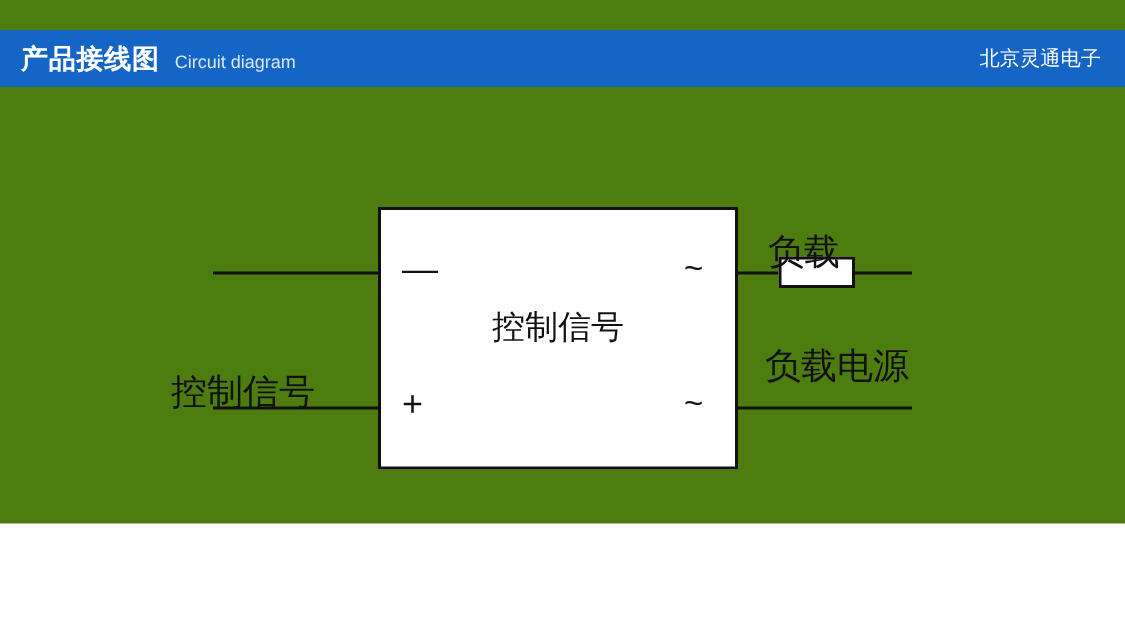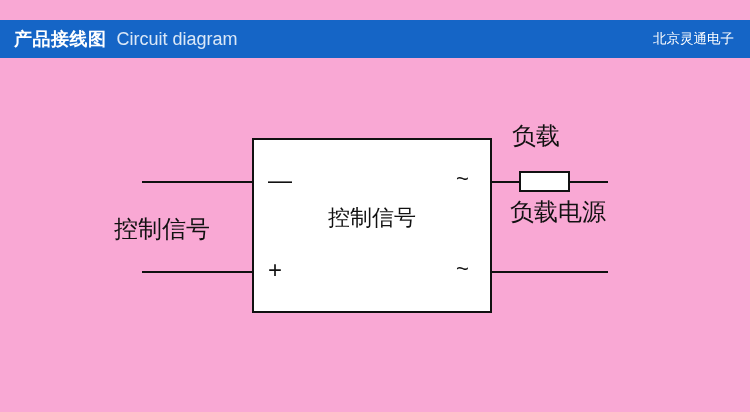--- a/index.html
+++ b/index.html
@@ -9,22 +9,22 @@
   }
   body {
     width: 750px;
     height: 412px;
     font-family: "Liberation Sans", sans-serif;
     overflow: hidden;
   }
   .page {
     position: relative;
     width: 750px;
-    height: 412px;
-    background: #f9a8d4;
+    height: 349px;
+    background: #4d7c0f;
   }
 
   
   .header {
     position: absolute;
     left: 0;
     top: 20px;
     width: 750px;
     height: 38px;
     background: #1565c6;
@@ -41,21 +41,21 @@
   }
   .header-title-cn {
     color: #ffffff;
     font-size: 18px;
     font-weight: bold;
     letter-spacing: 0.5px;
     white-space: nowrap;
   }
   .header-title-en {
     color: #dbe8f7;
-    font-size: 18px;
+    font-size: 12px;
     margin-left: 10px;
     white-space: nowrap;
   }
   .header-right {
     color: #ffffff;
     font-size: 13.5px;
     white-space: nowrap;
     text-align: center;
   }
 
@@ -126,20 +126,21 @@
     background: #ffffff;
   }
 
   
   .label {
     position: absolute;
     color: #111111;
     font-size: 24px;
     white-space: nowrap;
     font-family: "Liberation Sans", sans-serif;
+    margin-top: 32px;
   }
   .label-control { left: 114px; top: 155px; font-family: Liberation Serif, serif; }
   .label-load    { left: 512px; top: 62px; }
   .label-power   { left: 510px; top: 138px; }
 </style>
 </head>
 <body>
 
 <div class="page">
 

